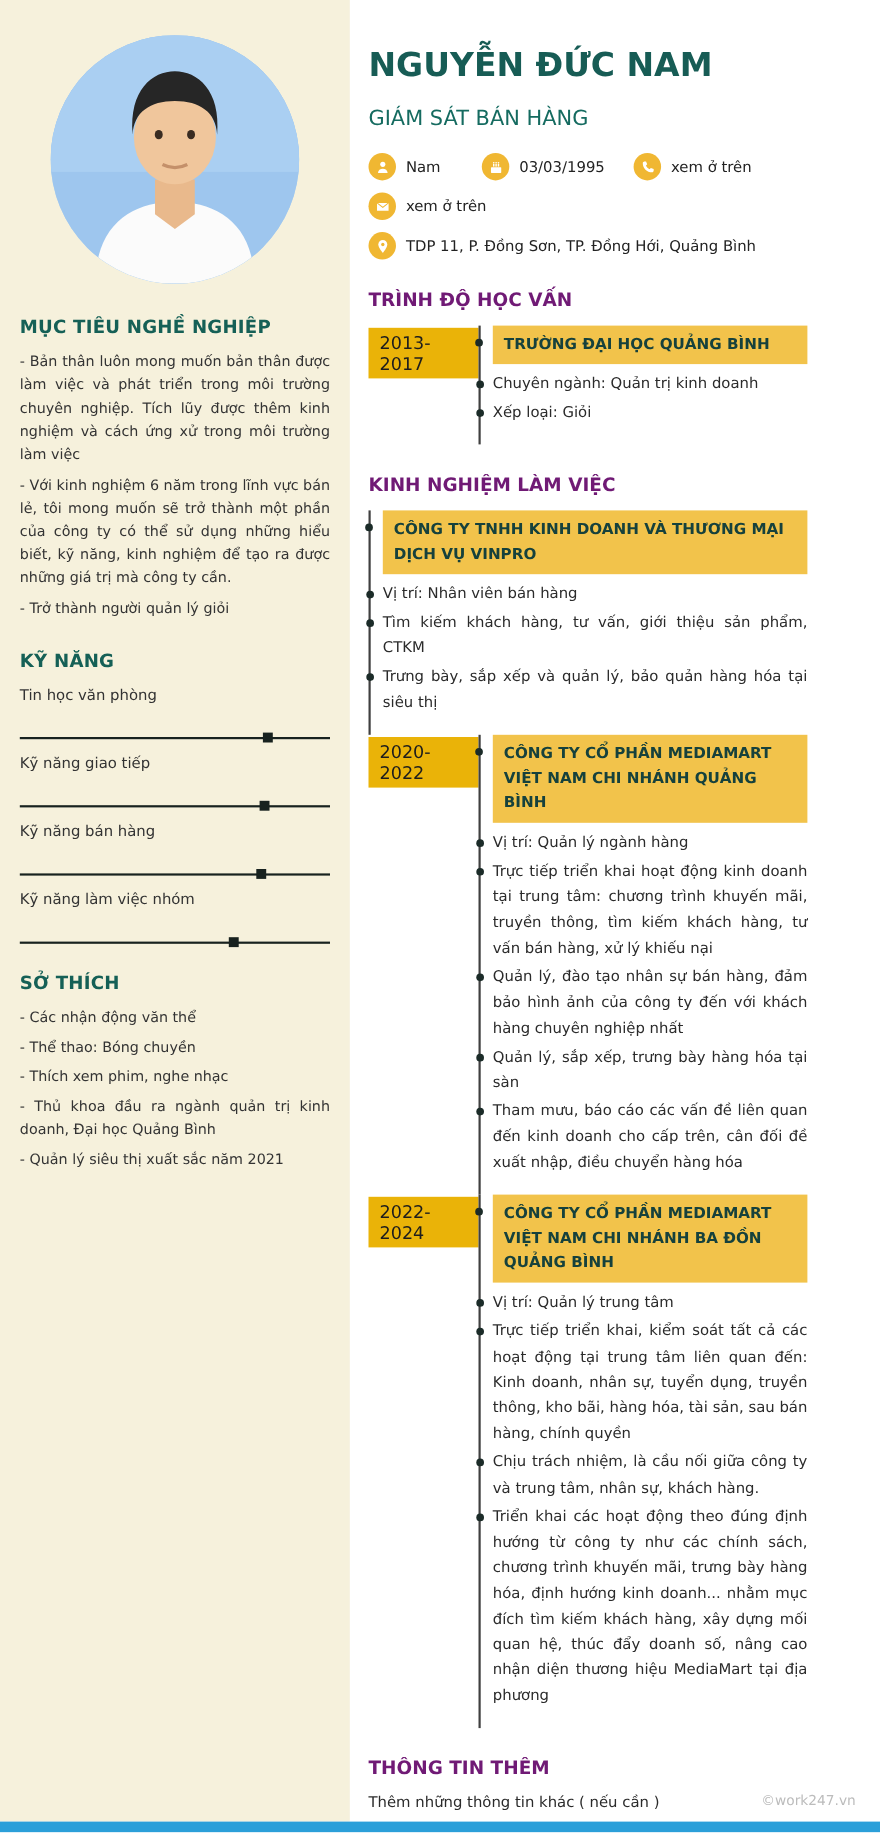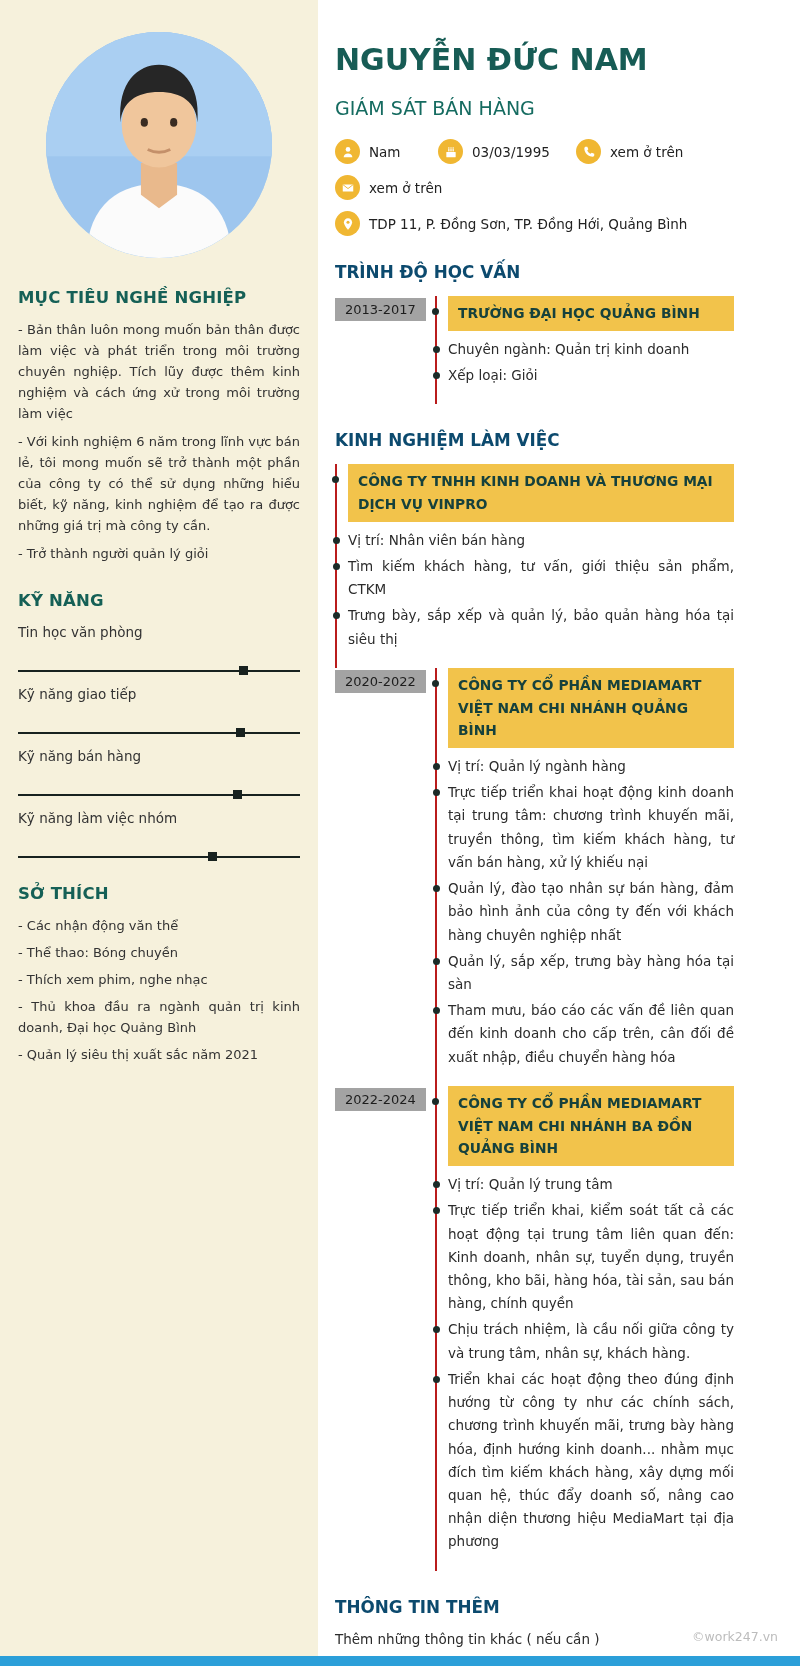--- a/index.html
+++ b/index.html
@@ -23,27 +23,27 @@
   .person-name { color:#175c55; font-size:30px; font-weight:bold; margin-bottom:20px; }
   .person-position { color:#156b60; font-size:19px; font-weight:normal; margin-bottom:20px; }
 
   .contact-row { display:flex; align-items:flex-start; margin-bottom:11px; }
   .contact-item { display:flex; align-items:center; gap:9px; font-size:13.5px; color:#222; }
   .ci-gender { width:103px; }
   .ci-birthday { width:138px; }
   .icon-circle { width:25px; height:25px; min-width:25px; border-radius:50%; background:#f0b732; display:flex; align-items:center; justify-content:center; }
   .icon-circle svg { width:14px; height:14px; fill:#fff; }
 
-  .main-title { color:#0c4a6e; font-size:16.8px; font-weight:bold; margin:26px 0 14px 0; }
+  .main-title { color:#701a75; font-size:16.8px; font-weight:bold; margin:26px 0 14px 0; }
 
   .timeline { }
   .tl-entry { display:flex; }
   .tl-year-col { width:100px; min-width:100px; padding-top:2px; }
-  .tl-year { display:inline-block; background:#a3a3a3; color:#1d1d1d; font-size:13px; padding:4px 10px; }
-  .tl-content { flex:1; border-left:2px solid #b91c1c; padding:0 0 14px 11px; }
+  .tl-year { display:inline-block; background:#eab308; color:#1d1d1d; font-size:16px; padding:4px 10px; }
+  .tl-content { flex:1; border-left:2px solid #404040; padding:0 0 14px 11px; }
   .tl-company { position:relative; background:#f2c34b; color:#16413c; font-weight:bold; font-size:13.8px; line-height:1.65; padding:6px 10px; margin-bottom:7px; }
   .tl-company::before { content:""; position:absolute; left:-16px; top:12px; width:7px; height:7px; border-radius:50%; background:#1b2b28; }
   .tl-item { position:relative; font-size:13.5px; color:#2b2b2b; line-height:1.72; text-align:justify; margin-bottom:3px; }
   .tl-item::before { content:""; position:absolute; left:-15px; top:8px; width:7px; height:7px; border-radius:50%; background:#1b2b28; }
 
   .additional-note { font-size:13.5px; color:#2b2b2b; margin-top:2px; }
 
   .watermark { position:absolute; right:22px; bottom:22px; color:#bcbcbc; font-size:12.5px; }
   .bottom-bar { position:absolute; left:0; right:0; bottom:0; height:10px; background:#2b9fd9; }
 </style>

